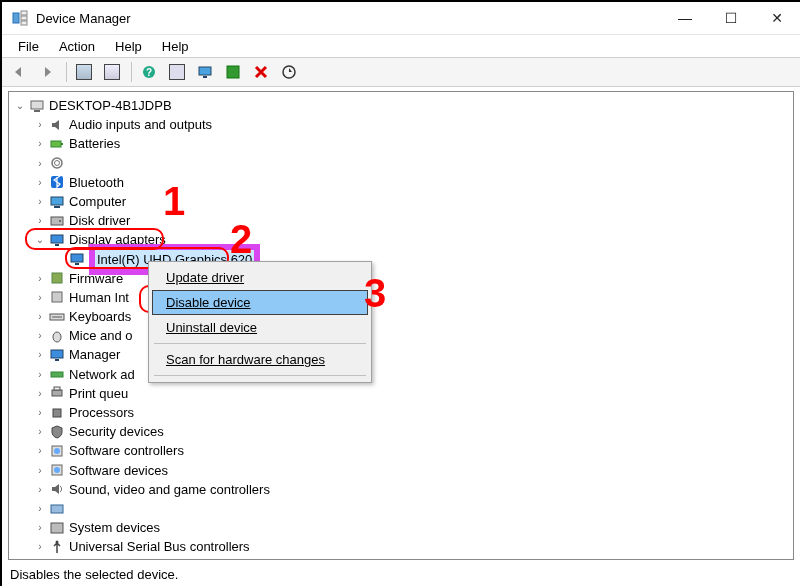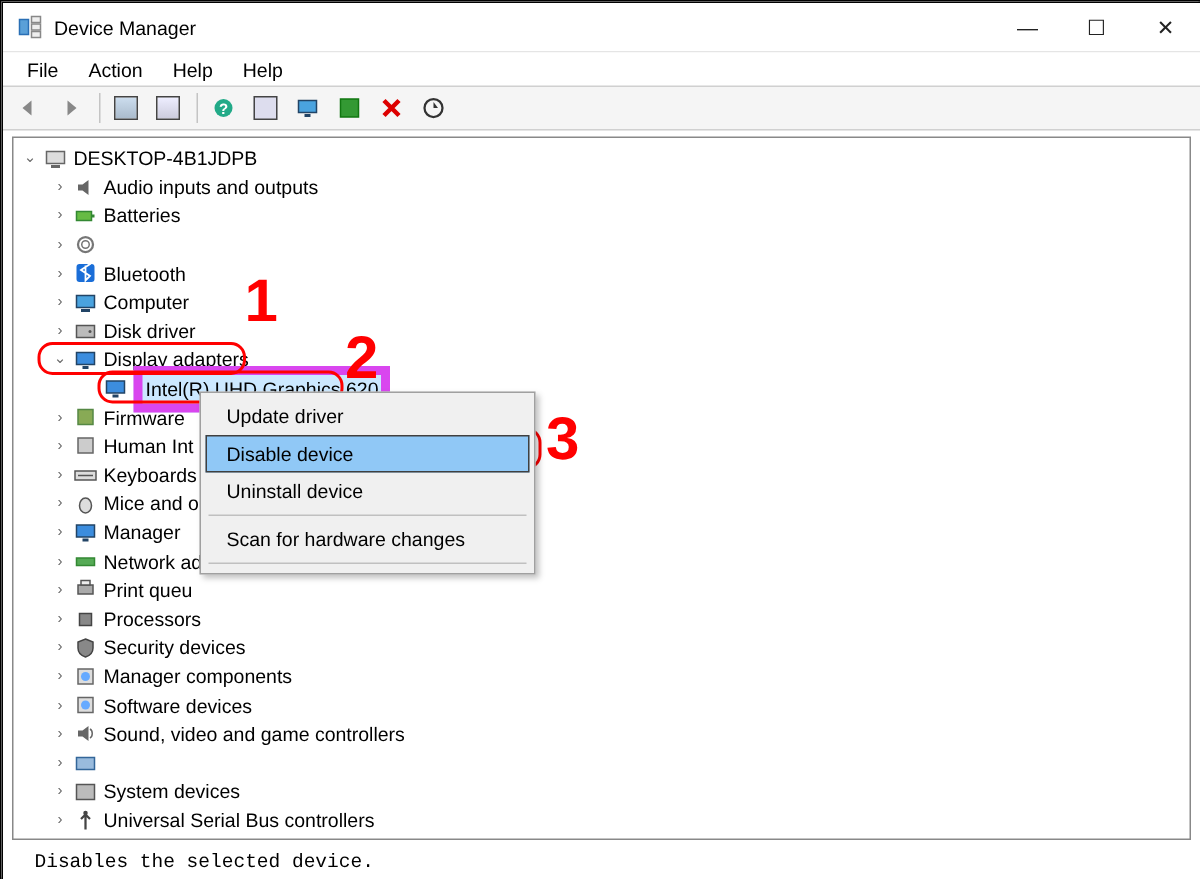--- a/index.html
+++ b/index.html
@@ -144,24 +144,23 @@
   }
   .context-menu .sep {
     height: 1px;
     background: #c0c0c0;
     margin: 3px 2px;
   }
   .context-menu .item.bold { font-weight: 700; }
   .status-bar {
     height: 22px;
     line-height: 22px;
-    padding-left: 21px;
+    padding-left: 8px;
     font-size: 13px;
     background: #fff;
-    font-family: Liberation Mono, monospace;
   }
   .annotation {
     position: absolute;
     color: #ff0000;
     font-weight: 700;
     font-size: 40px;
     font-family: Arial, sans-serif;
     z-index: 20;
     pointer-events: none;
   }
@@ -408,21 +407,21 @@
                 <path d="M8 2l5 2v4c0 3-2 5-5 6-3-1-5-3-5-6V4z" fill="#888" stroke="#444"></path>
               </svg></span>
             <span class="label">Security devices</span>
           </div>
           <div class="tree-row indent-1">
             <span class="twisty">›</span>
             <span class="node-icon"><svg width="16" height="16" viewBox="0 0 16 16">
                 <rect x="3" y="3" width="10" height="10" fill="#ddd" stroke="#666"></rect>
                 <circle cx="8" cy="8" r="3" fill="#6af"></circle>
               </svg></span>
-            <span class="label">Manager components</span>
+            <span class="label">Software controllers</span>
           </div>
           <div class="tree-row indent-1">
             <span class="twisty">›</span>
             <span class="node-icon"><svg width="16" height="16" viewBox="0 0 16 16">
                 <rect x="3" y="3" width="10" height="10" fill="#ddd" stroke="#666"></rect>
                 <circle cx="8" cy="8" r="3" fill="#6af"></circle>
               </svg></span>
             <span class="label">Software devices</span>
           </div>
           <div class="tree-row indent-1">
@@ -458,21 +457,21 @@
     </div>
 
     <div class="highlight-oval" style="top:141px; left:23px; width:135px; height:18px;"></div>
     <div class="highlight-oval" style="top:160px; left:63px; width:160px; height:18px;"></div>
     <div class="highlight-oval" style="top:198px; left:137px; width:218px; height:24px;"></div>
 
     <div class="annotation" style="top:92px; left:161px;">1</div>
     <div class="annotation" style="top:130px; left:228px;">2</div>
     <div class="annotation" style="top:184px; left:362px;">3</div>
 
-    <div class="context-menu" style="top:174px; left:131px;">
+    <div class="context-menu" style="top:174px; left:146px;text-decoration:underline;">
       <div class="item">Update driver</div>
       <div class="item selected">Disable device</div>
       <div class="item">Uninstall device</div>
       <div class="sep"></div>
       <div class="item">Scan for hardware changes</div>
       <div class="sep"></div>
     </div>
   </div>
 
   <div class="status-bar">

